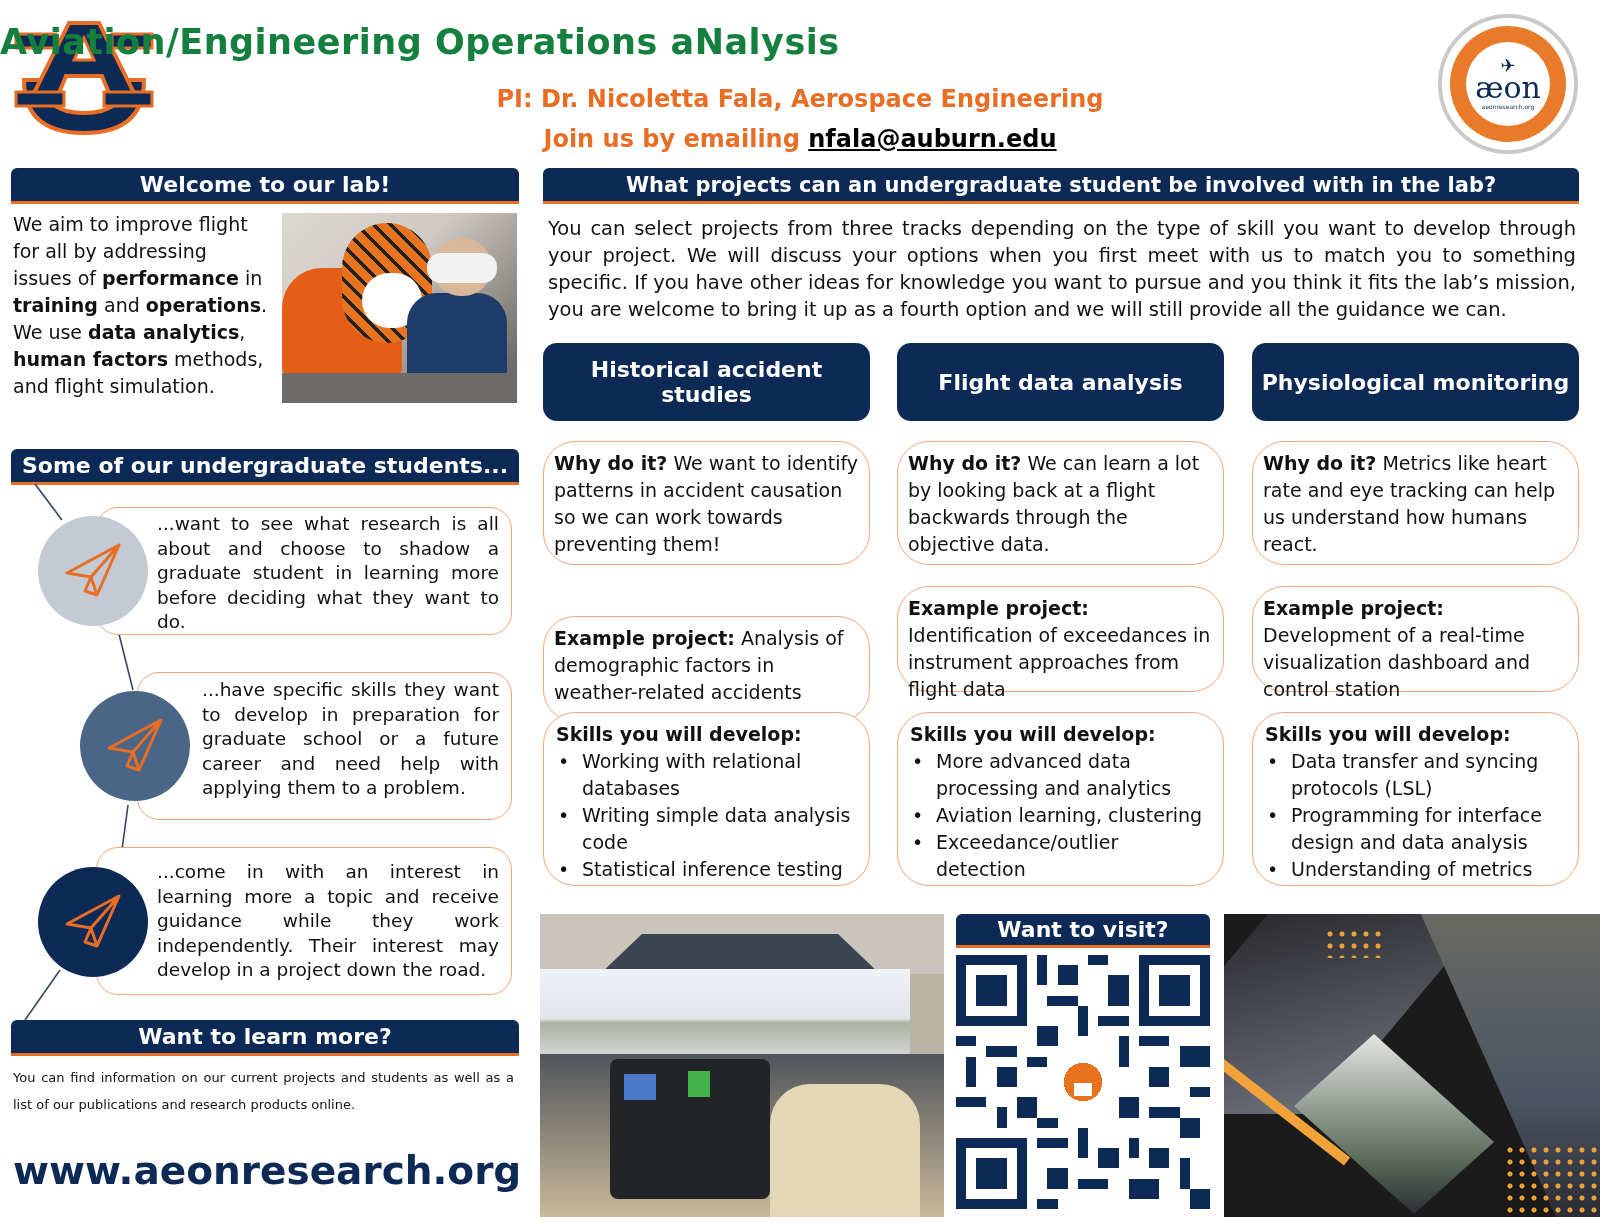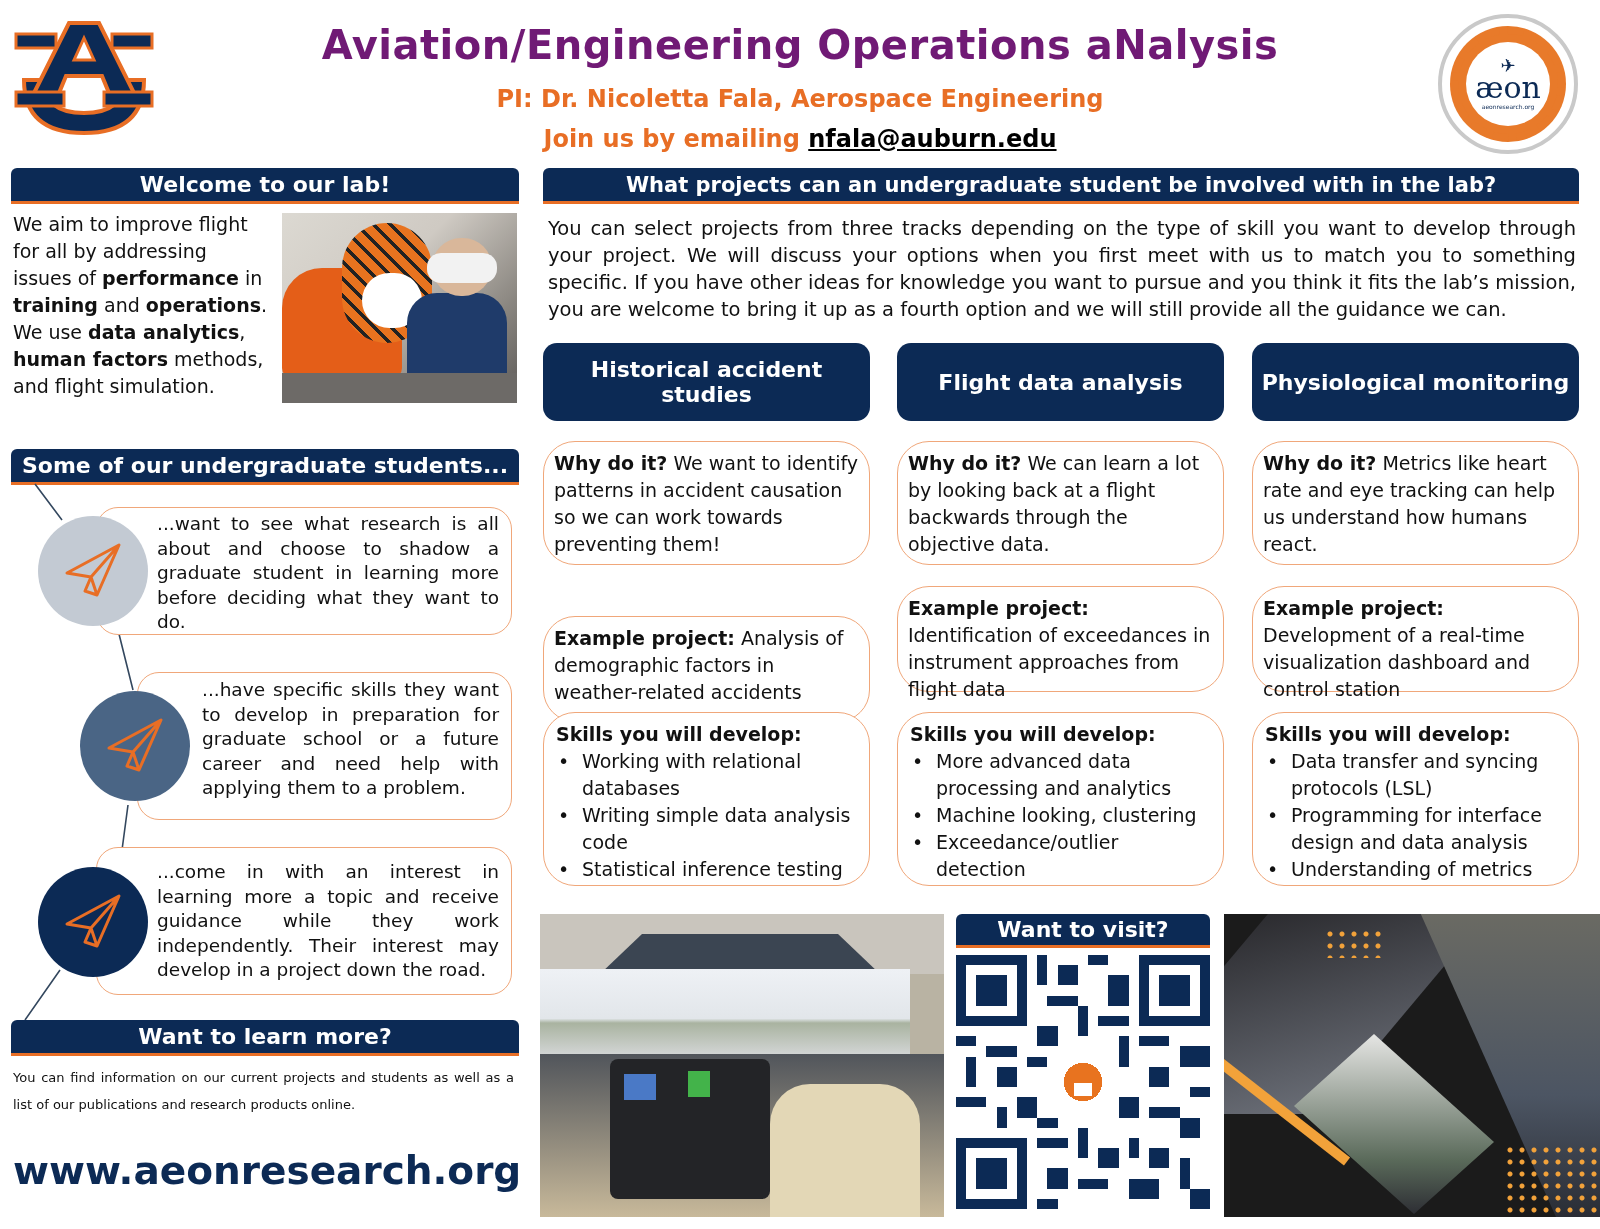--- a/index.html
+++ b/index.html
@@ -1,18 +1,18 @@
 <!DOCTYPE html>
 <html><head>
 <meta charset="utf-8">
 <style>
 *{box-sizing:border-box;margin:0;padding:0}
 body{width:1600px;height:1229px;background:#fff;font-family:"DejaVu Sans","Liberation Sans",sans-serif;color:#111;position:relative;overflow:hidden}
 .abs{position:absolute}
-.title{left:0;width:1600px;top:22px;text-align:center;font-weight:bold;font-size:40px;color:#701a75;letter-spacing:0.5px}
+.title{left:0;width:1600px;top:22px;font-weight:bold;font-size:35px;color:#15803d;letter-spacing:0.5px}
 .sub{left:0;width:1600px;text-align:center;font-weight:bold;font-size:24px;color:#e86e25}
 .sub a{color:#000000;text-decoration:underline}
 .bar{background:#0c2a55;color:#fff;font-weight:bold;text-align:center;border-bottom:3px solid #e86e25;border-radius:6px 6px 0 0}
 .p{font-size:19px;line-height:27px}
 .just{text-align:justify}
 .track{background:#0c2a55;color:#fff;font-weight:bold;font-size:22px;border-radius:14px;display:flex;align-items:center;justify-content:center;text-align:center}
 .card{border:1.5px solid #f0a77a;border-radius:32px;padding:8px 10px;font-size:19px;line-height:27px;background:#fff}
 .card b{font-weight:bold}
 .card ul{list-style:none}
 .card li{position:relative;padding-left:26px}
@@ -125,21 +125,21 @@
 <div class="abs card" style="left:897px;top:441px;width:327px;height:124px">
   <b>Why do it?</b><span> We can learn a lot by looking back at a flight backwards through the objective data.</span>
 </div>
 <div class="abs card" style="left:897px;top:586px;width:327px;height:106px">
   <b>Example project:</b><span> Identification of exceedances in instrument approaches from flight data</span>
 </div>
 <div class="abs card" style="left:897px;top:712px;width:327px;height:174px;padding-left:12px">
   <b>Skills you will develop:</b>
   <ul>
     <li>More advanced data processing and analytics</li>
-    <li>Machine looking, clustering</li>
+    <li>Aviation learning, clustering</li>
     <li>Exceedance/outlier detection</li>
   </ul>
 </div>
 
 <div class="abs track" style="left:1252px;top:343px;width:327px;height:78px">Physiological monitoring</div>
 <div class="abs card" style="left:1252px;top:441px;width:327px;height:124px">
   <b>Why do it?</b><span> Metrics like heart rate and eye tracking can help us understand how humans react.</span>
 </div>
 <div class="abs card" style="left:1252px;top:586px;width:327px;height:106px">
   <b>Example project:</b><span> Development of a real-time visualization dashboard and control station</span>

